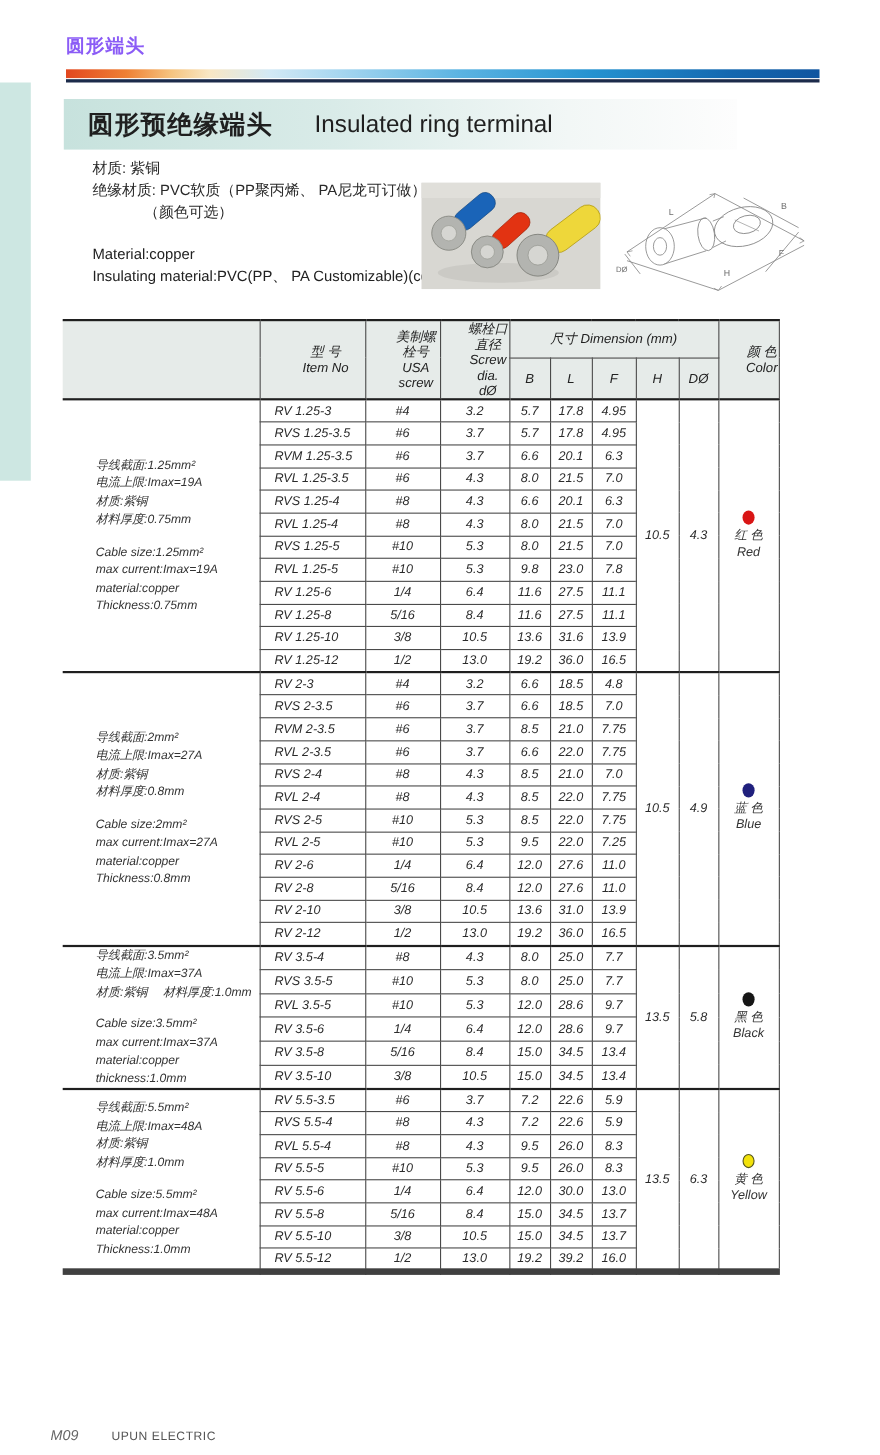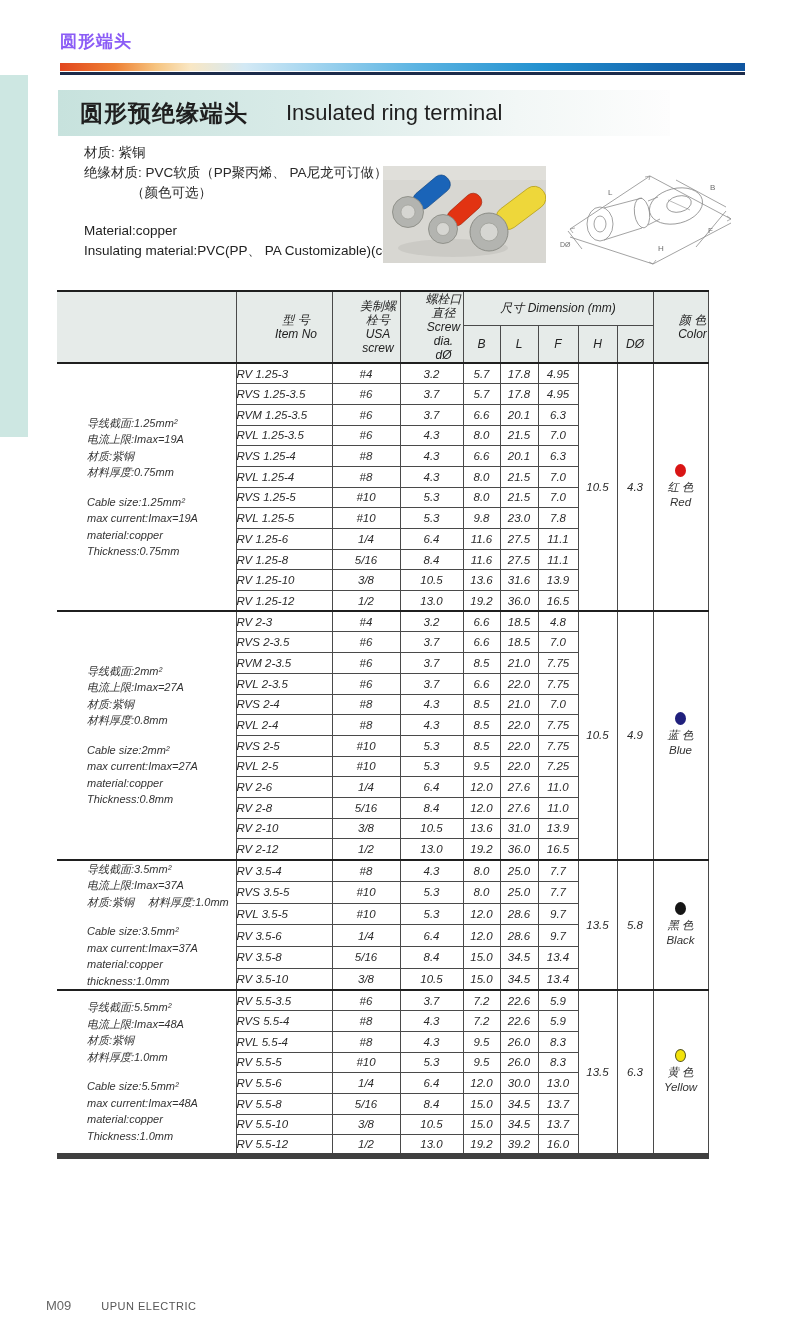--- a/index.html
+++ b/index.html
@@ -37,28 +37,28 @@
   .spec-table thead tr:first-child th{border-top:2px solid #1f1f1f;}
   .spec-table{border-bottom:6px solid #404040;font-style:italic;}
   th.h-desc,td.c-desc{border-left:0;}
   tr.hrow1{height:27px;}
   tr.hrow2{height:30px;}
   th.h-dim{font-size:12.5px;}
   tbody tr{height:20.7px;}
   tr.group-start td{border-top:2px solid #1f1f1f;}
   td.c-desc{text-align:left;padding:0 4px 0 6px;font-size:11px;line-height:16.5px;color:#333;}
   .desc-en{margin-top:13px;}
-  td.c-item{text-align:left;font-size:11.5px;}
+  td.c-item{text-align:left;padding-left:13px;font-size:11.5px;}
   td.c-num{text-align:center;font-size:11.5px;}
   td.c-color{text-align:center;font-size:11.5px;line-height:15px;color:#333;}
   .dot{width:11px;height:13px;border-radius:50%;margin:0 auto 3px auto;}
   .dot.outlined{border:1.5px solid #55551e;box-sizing:border-box;}
   
   .footer{position:absolute;left:46px;top:1288px;display:flex;align-items:baseline;}
-  .footer-code{font-size:13px;color:#666;font-weight:500;}
+  .footer-code{font-size:13px;color:#666;font-weight:500;font-style:italic;}
   .footer-company{font-size:11px;color:#555;margin-left:30px;letter-spacing:.5px;margin-top:12px;}
 </style>
 </head>
 <body>
 
 <div class="left-strip"></div>
 
 <div class="page-title">圆形端头</div>
 <div class="grad-bar"></div>
 <div class="grad-underline"></div>

